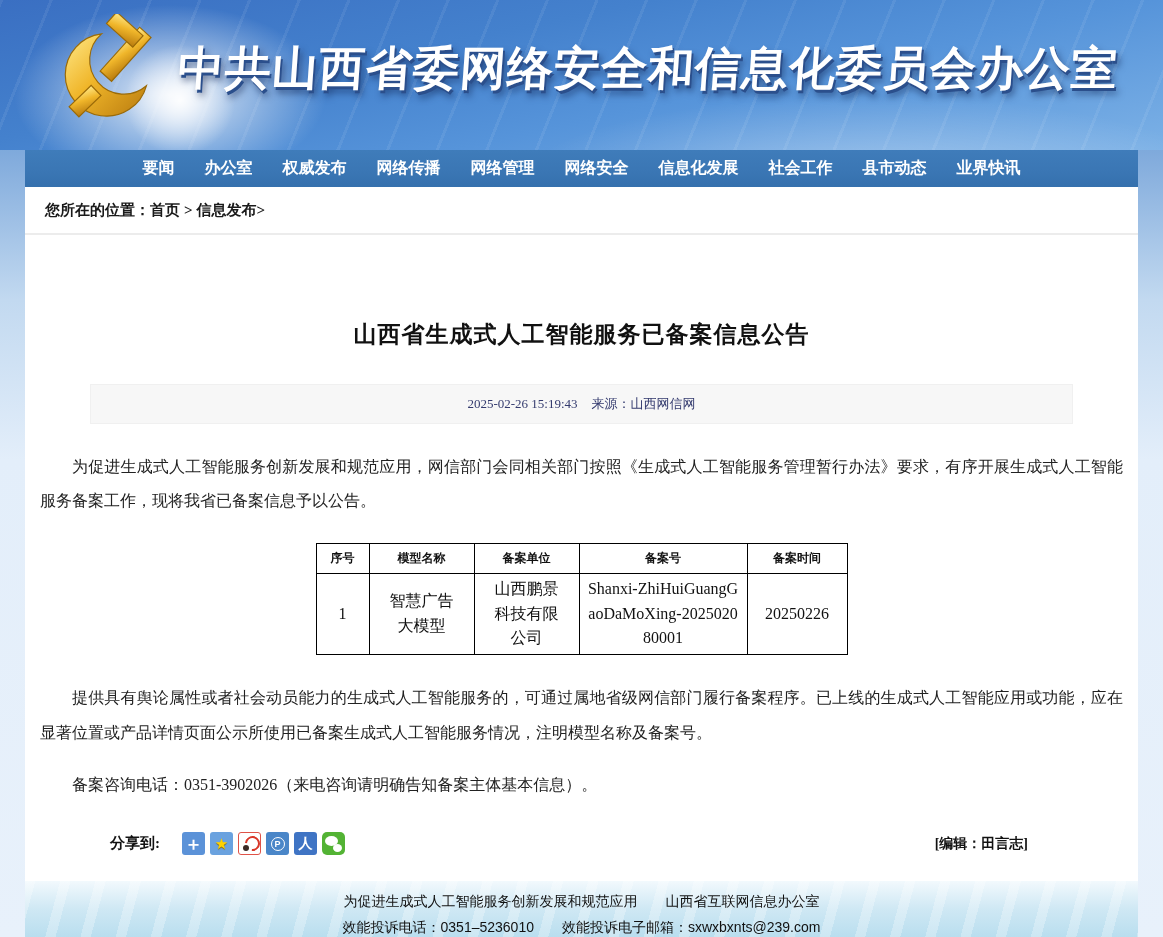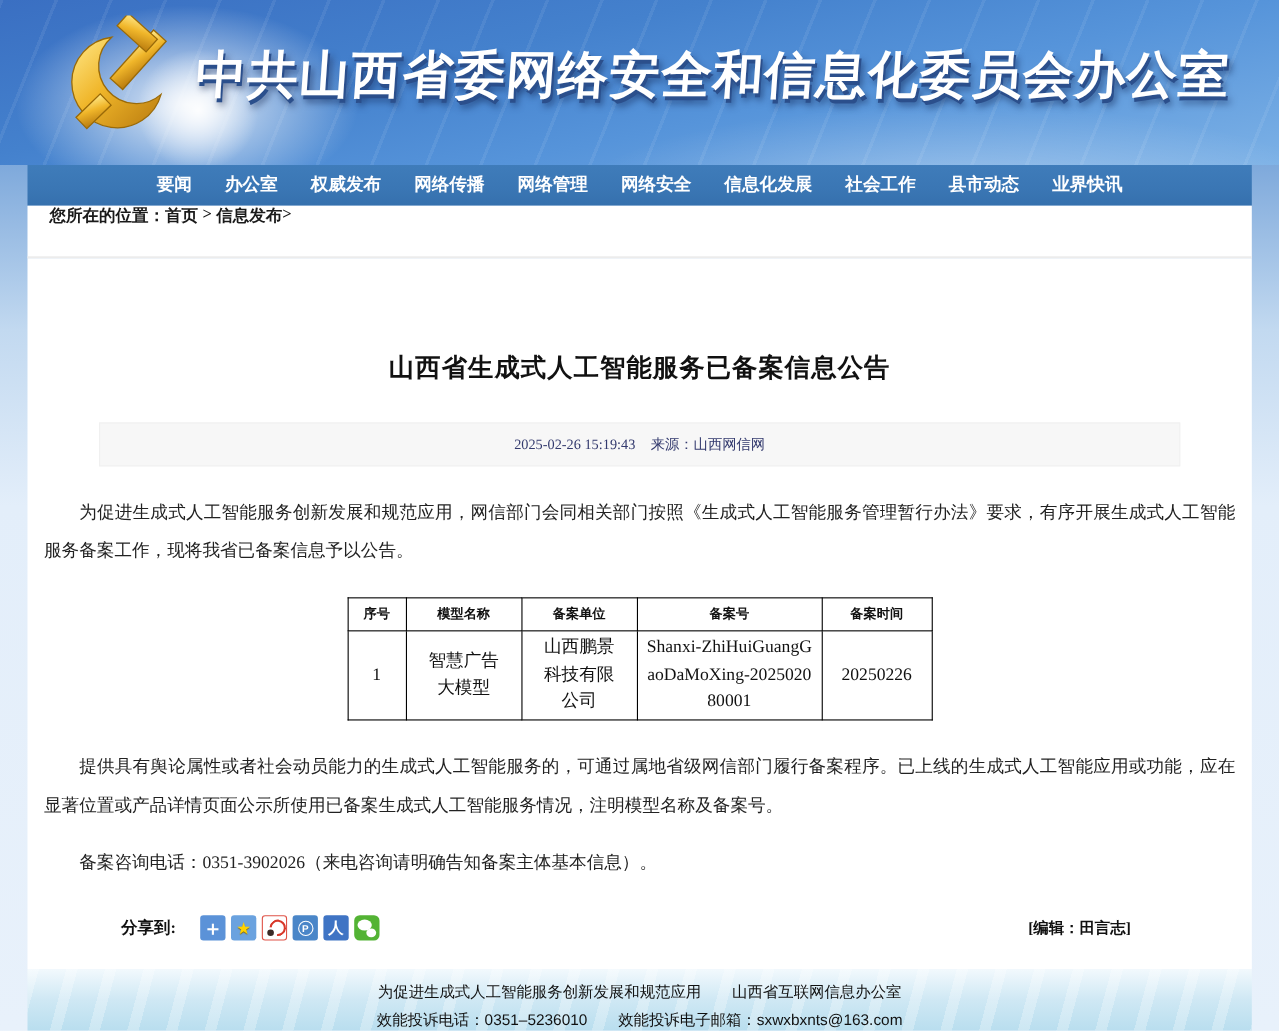--- a/index.html
+++ b/index.html
@@ -40,21 +40,21 @@
   .navbar{
     margin:0 25px; height:37px; background:linear-gradient(180deg,#3f7cba 0%,#3a76b4 60%,#3570ad 100%);
     display:flex; align-items:center; justify-content:center; gap:30px;
     font-family:"Liberation Sans","DejaVu Sans",sans-serif;
   }
   .nav-item{ color:#ffffff; font-size:16px; font-weight:bold; cursor:pointer; white-space:nowrap; }
 
   
   .breadcrumb-bar{
     margin:0 25px; height:48px; background:#ffffff; border-bottom:2px solid #ececec;
-    display:flex; align-items:flex-start; padding-left:20px;
+    display:flex; align-items:center; padding-left:20px;
     font-size:15px; font-weight:bold; color:#1a1a1a;
   }
   .breadcrumb-bar .crumb-link{ cursor:pointer; }
   .breadcrumb-bar .sep{ padding:0 4px; }
 
   
   .content{
     margin:0 25px; background:#ffffff; min-height:588px; padding:0 15px 26px 15px;
   }
   .article-title{
@@ -246,17 +246,17 @@
               <span class="glyph"></span>
             </span>
           </span>
       </div>
       <span class="editor-note">[编辑：田言志]</span>
     </div>
   </main>
 
   <footer class="site-footer">
     <div>为促进生成式人工智能服务创新发展和规范应用　　山西省互联网信息办公室</div>
-    <div>效能投诉电话：0351–5236010　　效能投诉电子邮箱：sxwxbxnts@163.com</div>
+    <div>效能投诉电话：0351–5236010　　效能投诉电子邮箱：sxwxbxnts@239.com</div>
     <div>晋ICP备18001791号</div>
   </footer>
 
 </div>
 
 </body></html>

